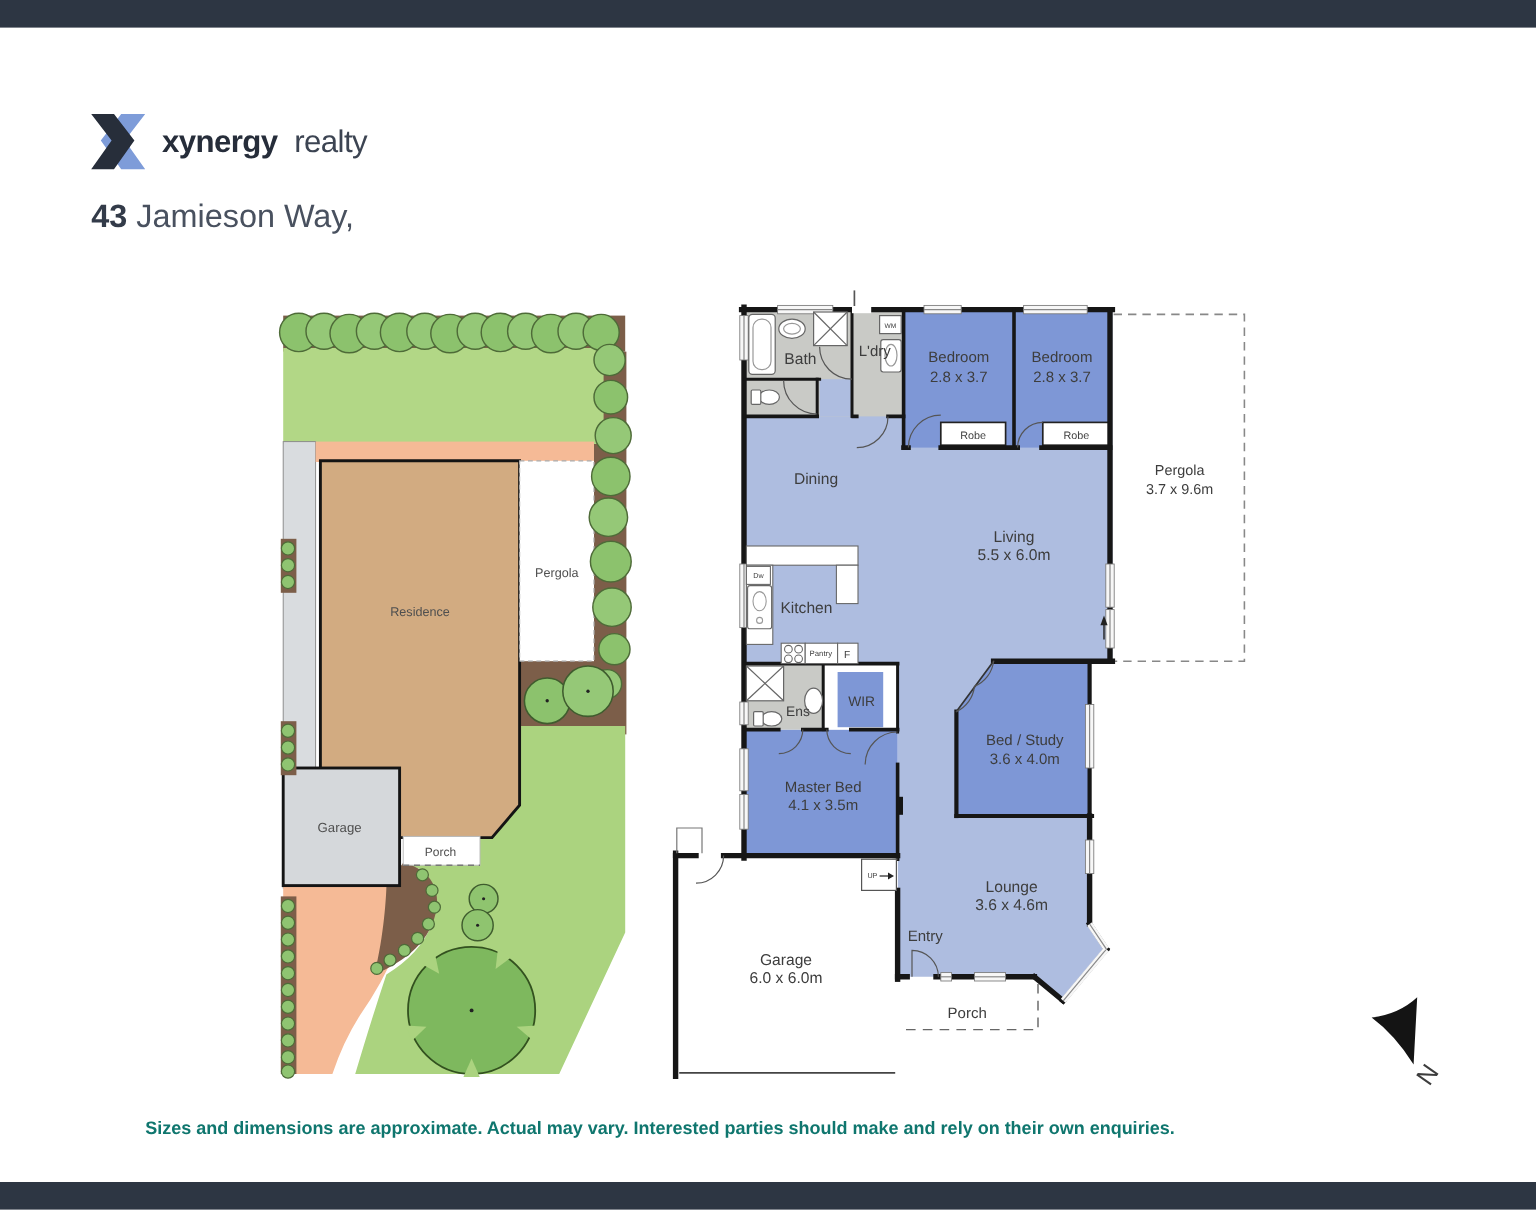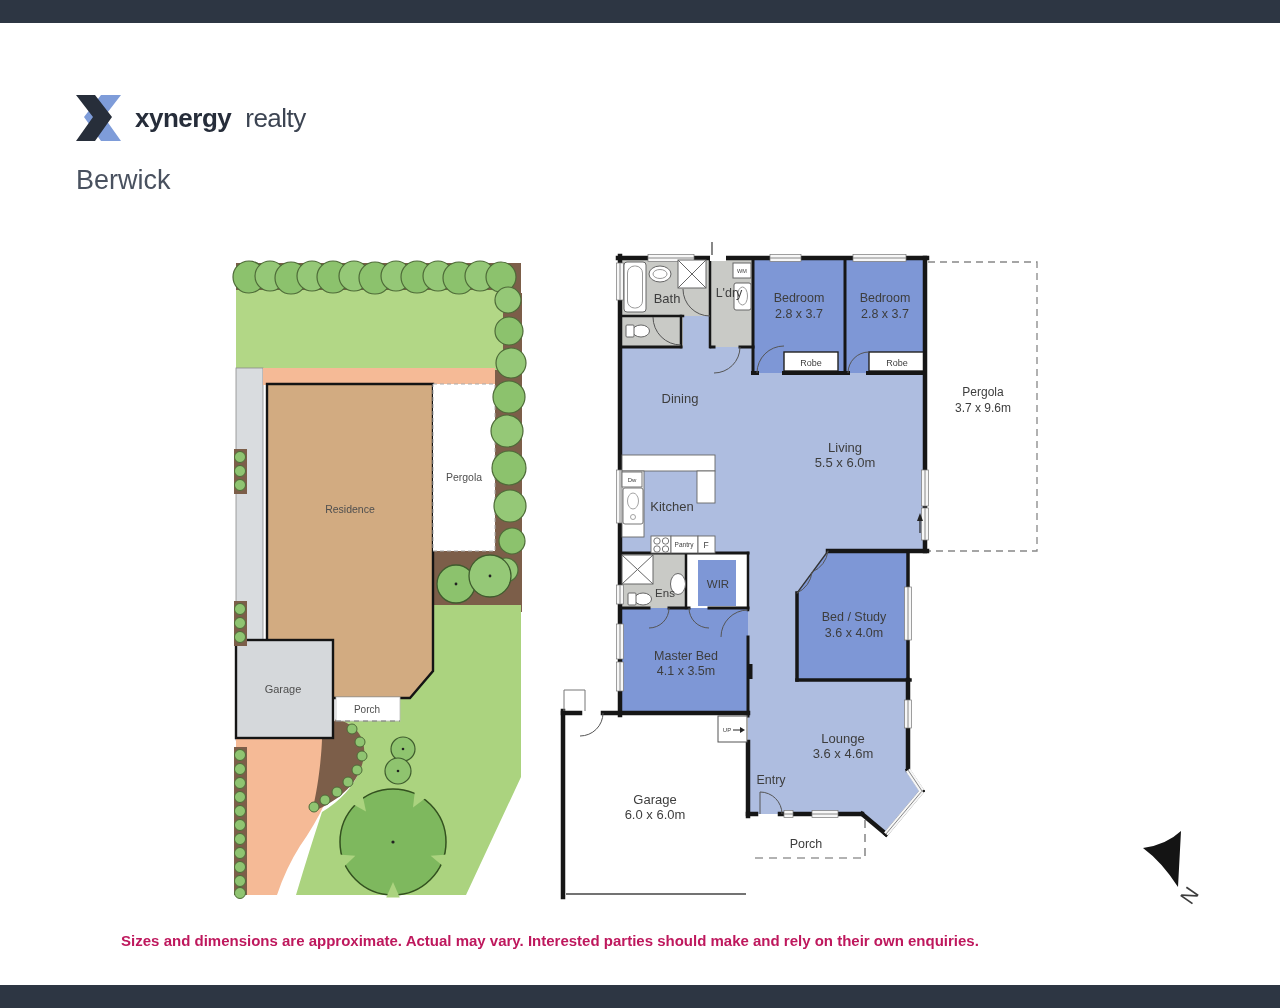--- a/index.html
+++ b/index.html
@@ -8,21 +8,21 @@
   #topbar{top:0;}
   #botbar{bottom:0;}
   #logo{position:absolute;left:75px;top:94px;display:flex;align-items:center;}
   #logo .word{font-size:26px;letter-spacing:-0.5px;margin-left:10px;color:#262d3a;}
   #logo .bold{font-weight:bold;color:#262d3a;}
   #logo .light{font-weight:normal;color:#3c4452;margin-left:14px;}
   #address{position:absolute;left:76px;top:162px;font-size:27px;line-height:36px;color:#49515f;}
   #address .num{font-weight:bold;color:#333b49;}
   #plan{position:absolute;left:0;top:0;}
   #disclaimer{position:absolute;left:0;top:932px;width:1100px;text-align:center;
-      font-size:15px;font-weight:bold;color:#be185d;}
+      font-size:15px;font-weight:bold;color:#0f766e;}
   text{font-family:"Liberation Sans",sans-serif;fill:#3d3d3d;}
   .rm{font-size:12.5px;}
   .rm13{font-size:13px;}
   .tiny{font-size:6px;}
   .site-lbl{fill:#4f4f4f;}
 </style>
 </head>
 <body>
 
 <div id="topbar" class="bar"></div>
@@ -30,21 +30,21 @@
 
 <div id="logo">
   <svg width="50" height="48" viewBox="0 0 50 48">
     <polygon points="26,1 46,1 29,23 46,47 26,47 9,23" fill="#7e9cd9"></polygon>
     <polygon points="1,1 20,1 37,23 20,47 1,47 18,23" fill="#272e3a"></polygon>
   </svg>
   <span class="word"><b class="bold">xynergy</b><span class="light">realty</span></span>
 </div>
 
 <div id="address">
-  <div>Berwick</div>
+  <div><span class="num">43</span><span> Jamieson Way,</span></div>
 </div>
 
 <svg id="plan" width="1280" height="1008" viewBox="0 0 1280 1008">
 
   <g>
 
     <rect x="236" y="263" width="285" height="30" fill="#7c5e49"></rect>
     <rect x="495" y="293" width="27" height="319" fill="#7c5e49"></rect>
 
     <rect x="236" y="290" width="267" height="80" fill="#b2d786"></rect>

